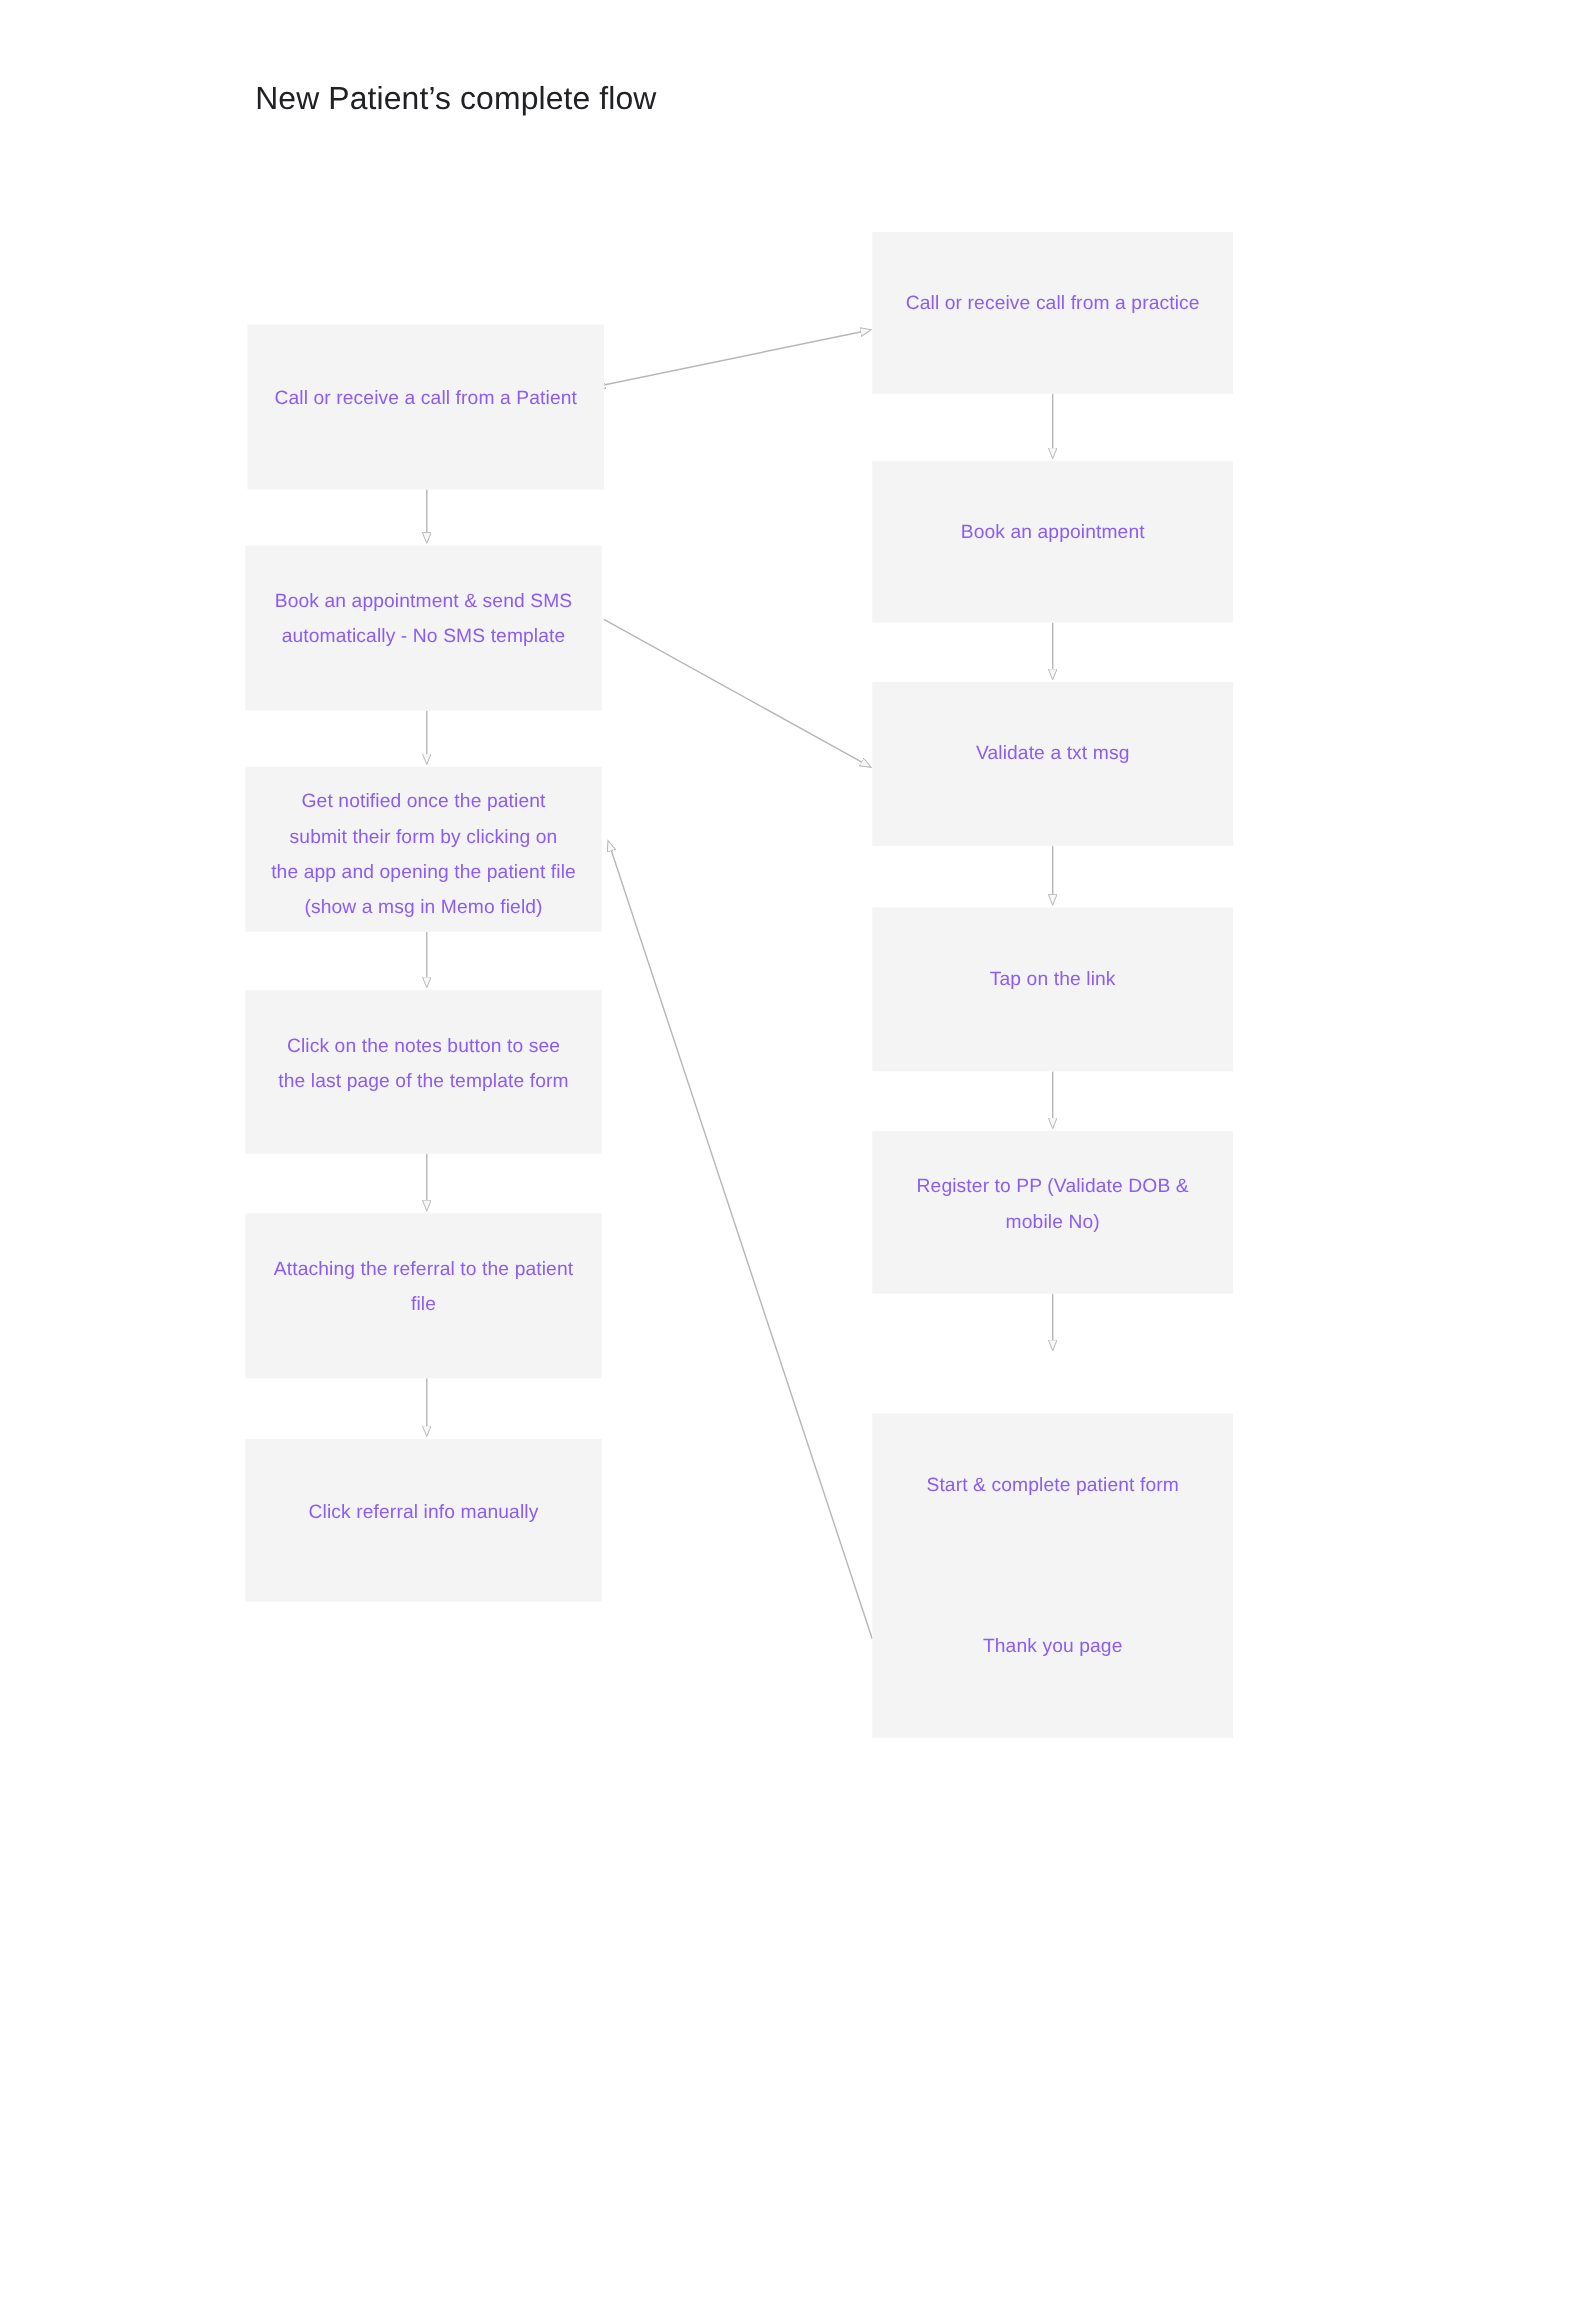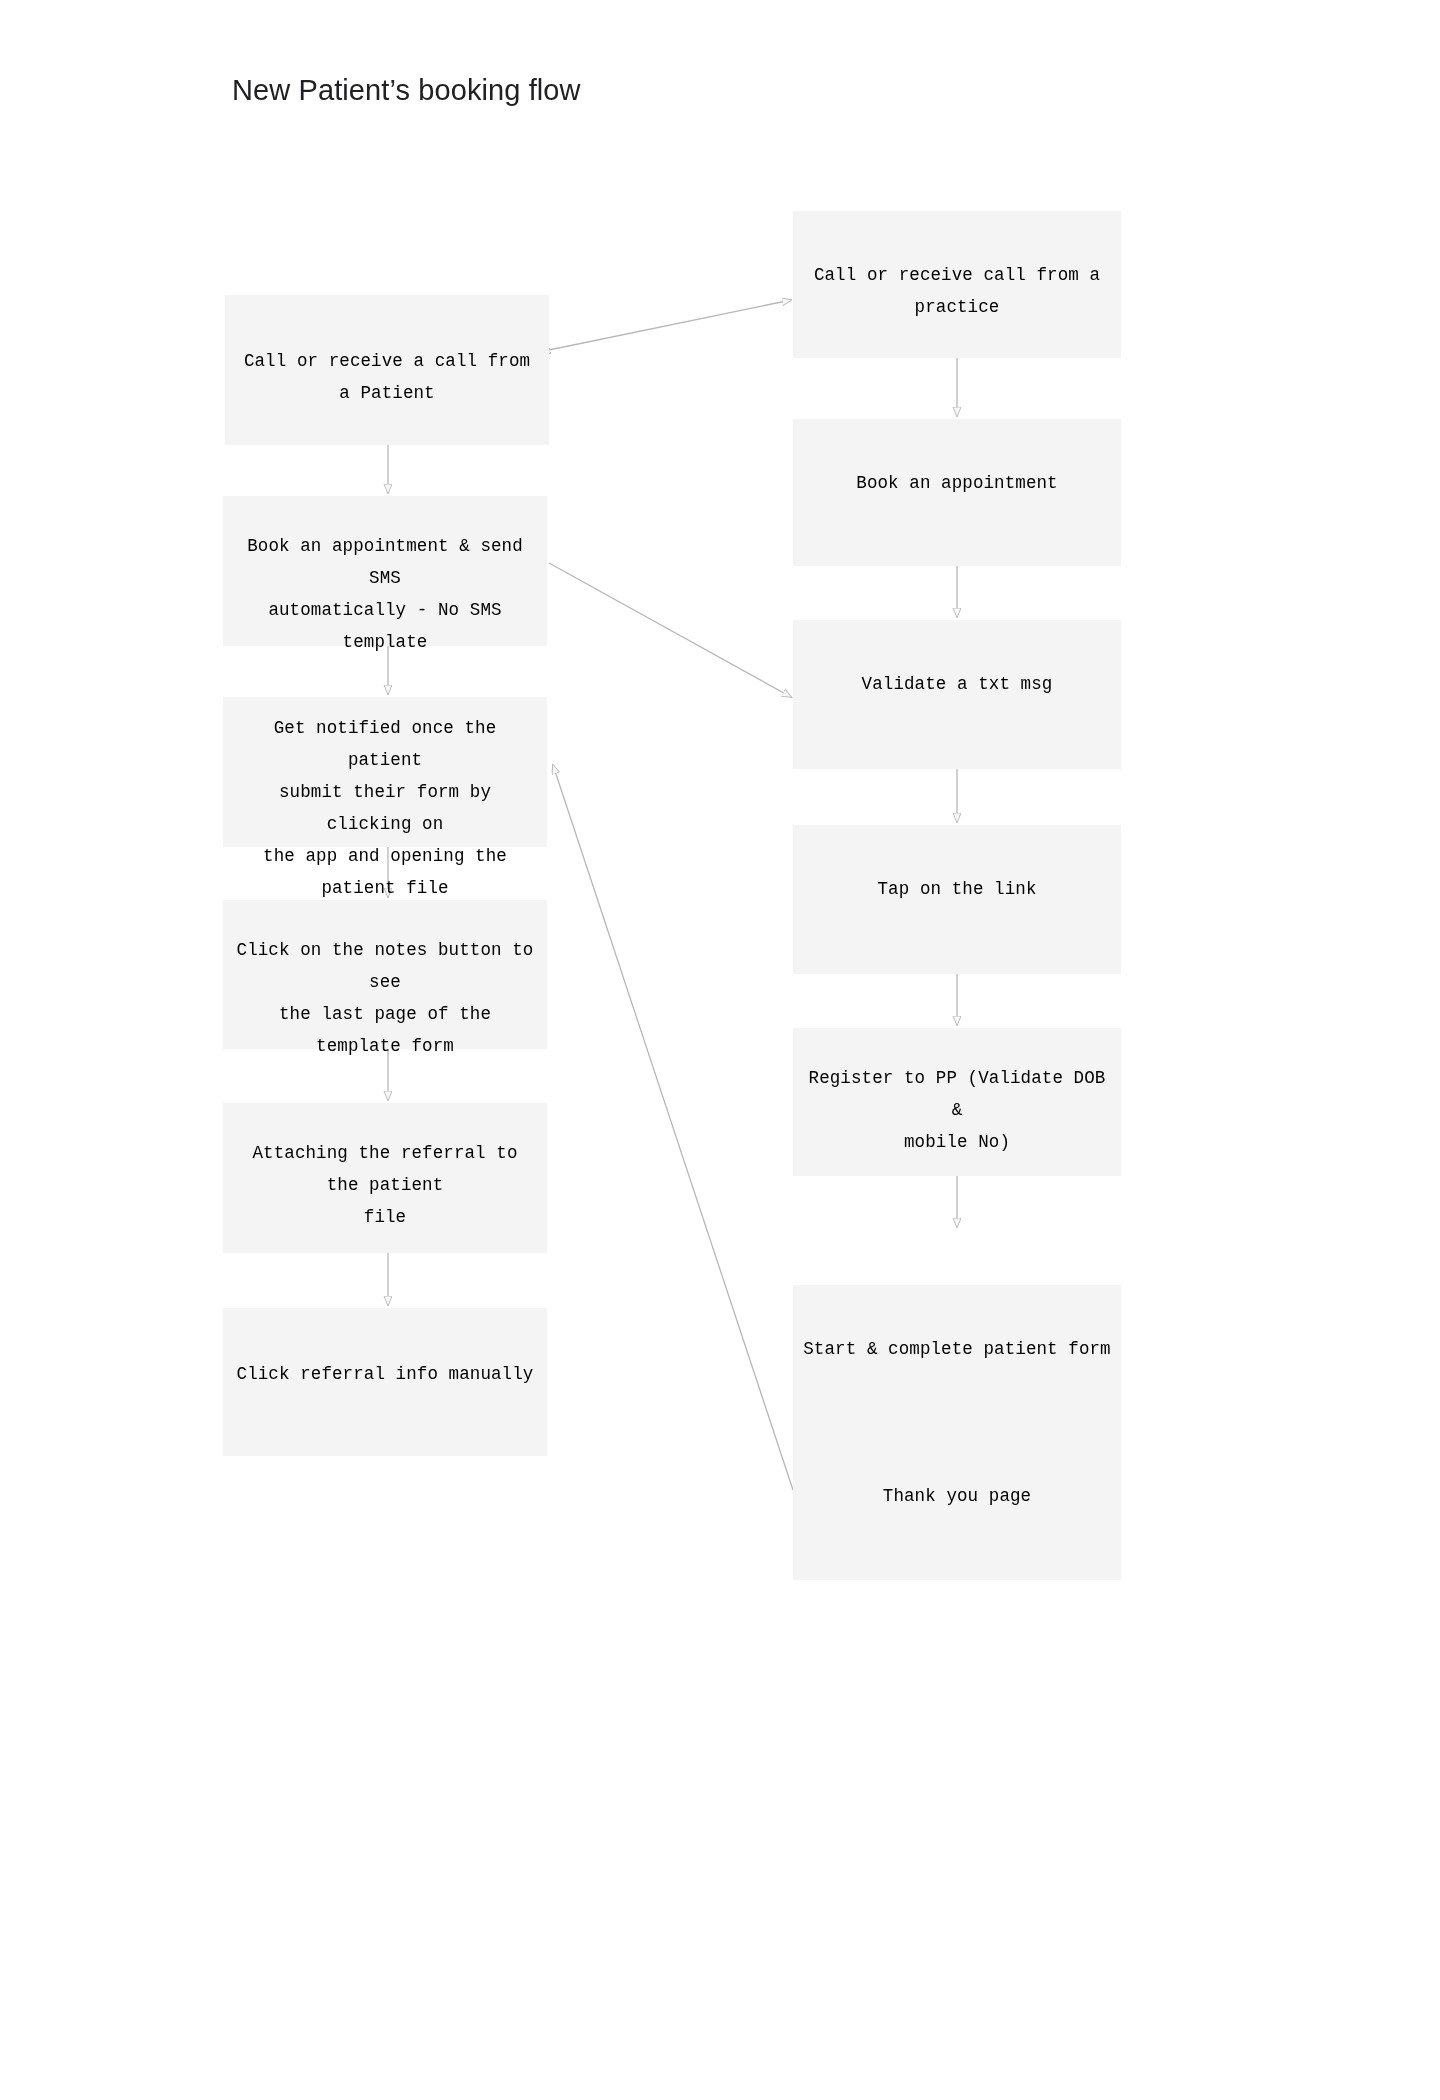--- a/index.html
+++ b/index.html
@@ -39,38 +39,37 @@
   }
   .node {
     position: absolute;
     box-sizing: border-box;
     background: #f4f4f4;
     display: flex;
     align-items: flex-start;
     justify-content: center;
     text-align: center;
     padding: 0 10px;
-    color: #000000;
+    color: #8b5cf6;
     font-size: 17.5px;
     line-height: 32px;
     letter-spacing: 0.1px;
-    font-family: Liberation Mono, monospace;
   }
   .node .node-label {
     display: block;
     width: 100%;
     white-space: pre-line;
   }
 </style>
 </head>
 <body>
 
 <div id="canvas">
 
-  <div id="diagram-title">New Patient’s booking flow</div>
+  <div id="diagram-title">New Patient’s complete flow</div>
 
   <svg id="connectors" viewBox="0 0 1440 2100" xmlns="http://www.w3.org/2000/svg">
     <defs>
       <marker id="arrow-end" markerWidth="12" markerHeight="12" refX="9" refY="4" orient="auto" markerUnits="userSpaceOnUse">
         <path d="M0,0 L10,4 L0,8 z" fill="#f7f7f7" stroke="#b7b7b7" stroke-width="0.9"></path>
       </marker>
       <marker id="arrow-start" markerWidth="12" markerHeight="12" refX="1" refY="4" orient="auto-start-reverse" markerUnits="userSpaceOnUse">
         <path d="M0,0 L10,4 L0,8 z" fill="#f7f7f7" stroke="#b7b7b7" stroke-width="0.9"></path>
       </marker>
     </defs>

